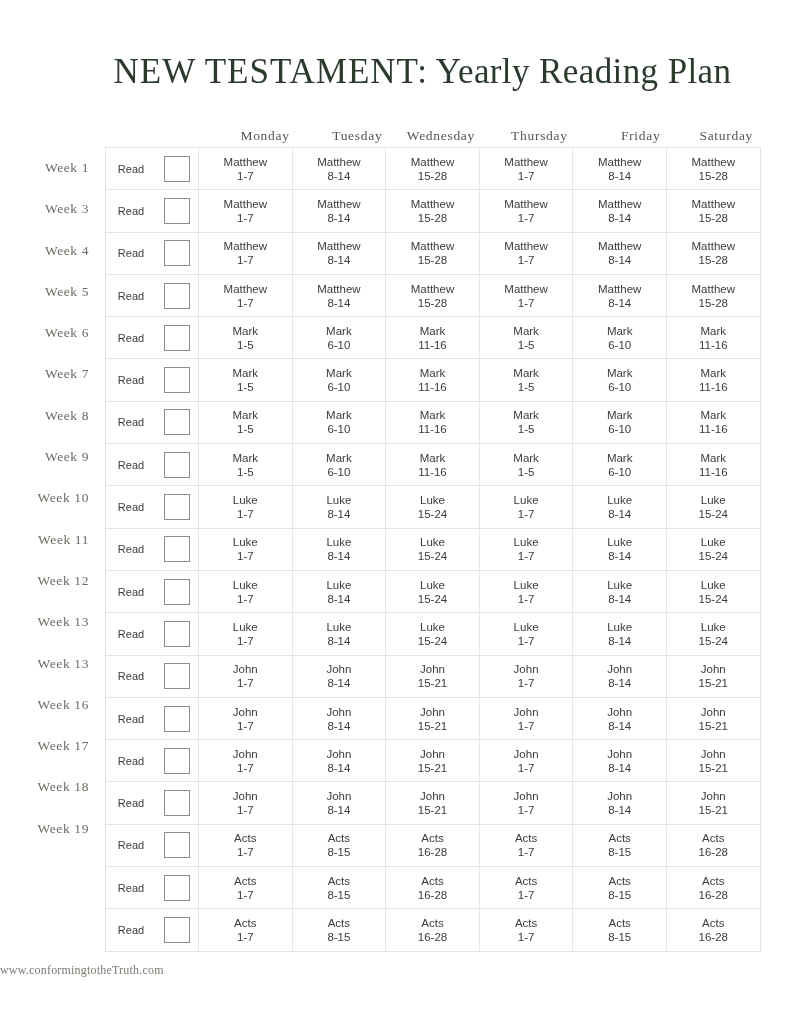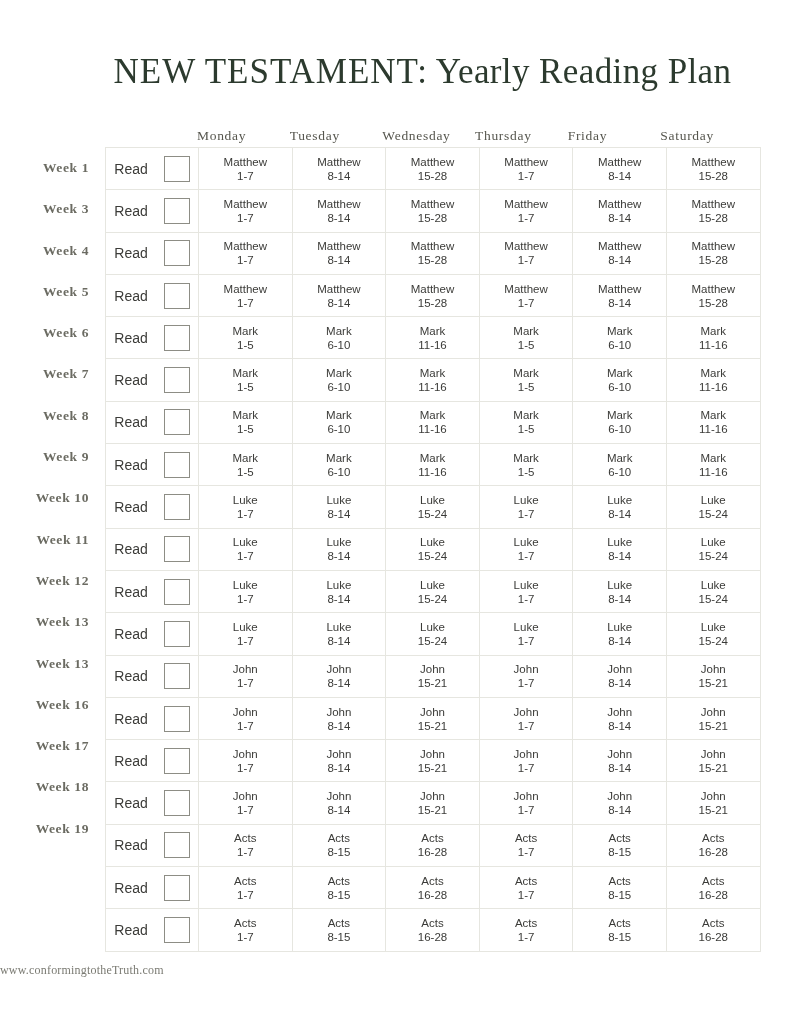--- a/index.html
+++ b/index.html
@@ -50,21 +50,21 @@
     display: flex;
     font-family: "Liberation Serif", "DejaVu Serif", serif;
     font-size: 13.5px;
     color: #56564e;
     letter-spacing: 0.7px;
   }
   .dayheader .spacer-read  { width: 50px; flex: none; }
   .dayheader .spacer-check { width: 42px; flex: none; }
   .dayheader .day {
     flex: 1 1 0;
-    text-align: left;
+    text-align: right;
     white-space: nowrap;
   }
 
   
   .plan {
     position: absolute;
     top: 147px;
     left: 105px;
     width: 648px;
     border-collapse: collapse;
@@ -78,21 +78,21 @@
     text-align: center;
     vertical-align: middle;
     color: #3b3b38;
     font-family: "Liberation Sans", sans-serif;
     font-size: 11.5px;
     line-height: 14px;
   }
   .plan td.read-cell {
     width: 50px;
     border-right: none;
-    font-size: 14px;
+    font-size: 11px;
     color: #3b3b38;
     text-align: center;
   }
   .plan td.check-cell {
     width: 42px;
     border-left: none;
   }
   .plan td.day-cell { width: 92.6px; }
 
   .checkbox {
@@ -107,21 +107,20 @@
 
   .cell-book { display: block; }
   .cell-range { display: block; }
 
   
   .weeklabels {
     position: absolute;
     top: 147px;
     left: 0;
     width: 97px;
-    font-weight: bold;
   }
   .weeklabel {
     height: 41.3px;
     line-height: 41.3px;
     text-align: right;
     padding-right: 8px;
     box-sizing: border-box;
     font-family: "Liberation Serif", "DejaVu Serif", serif;
     font-size: 13.5px;
     color: #6b6b62;

